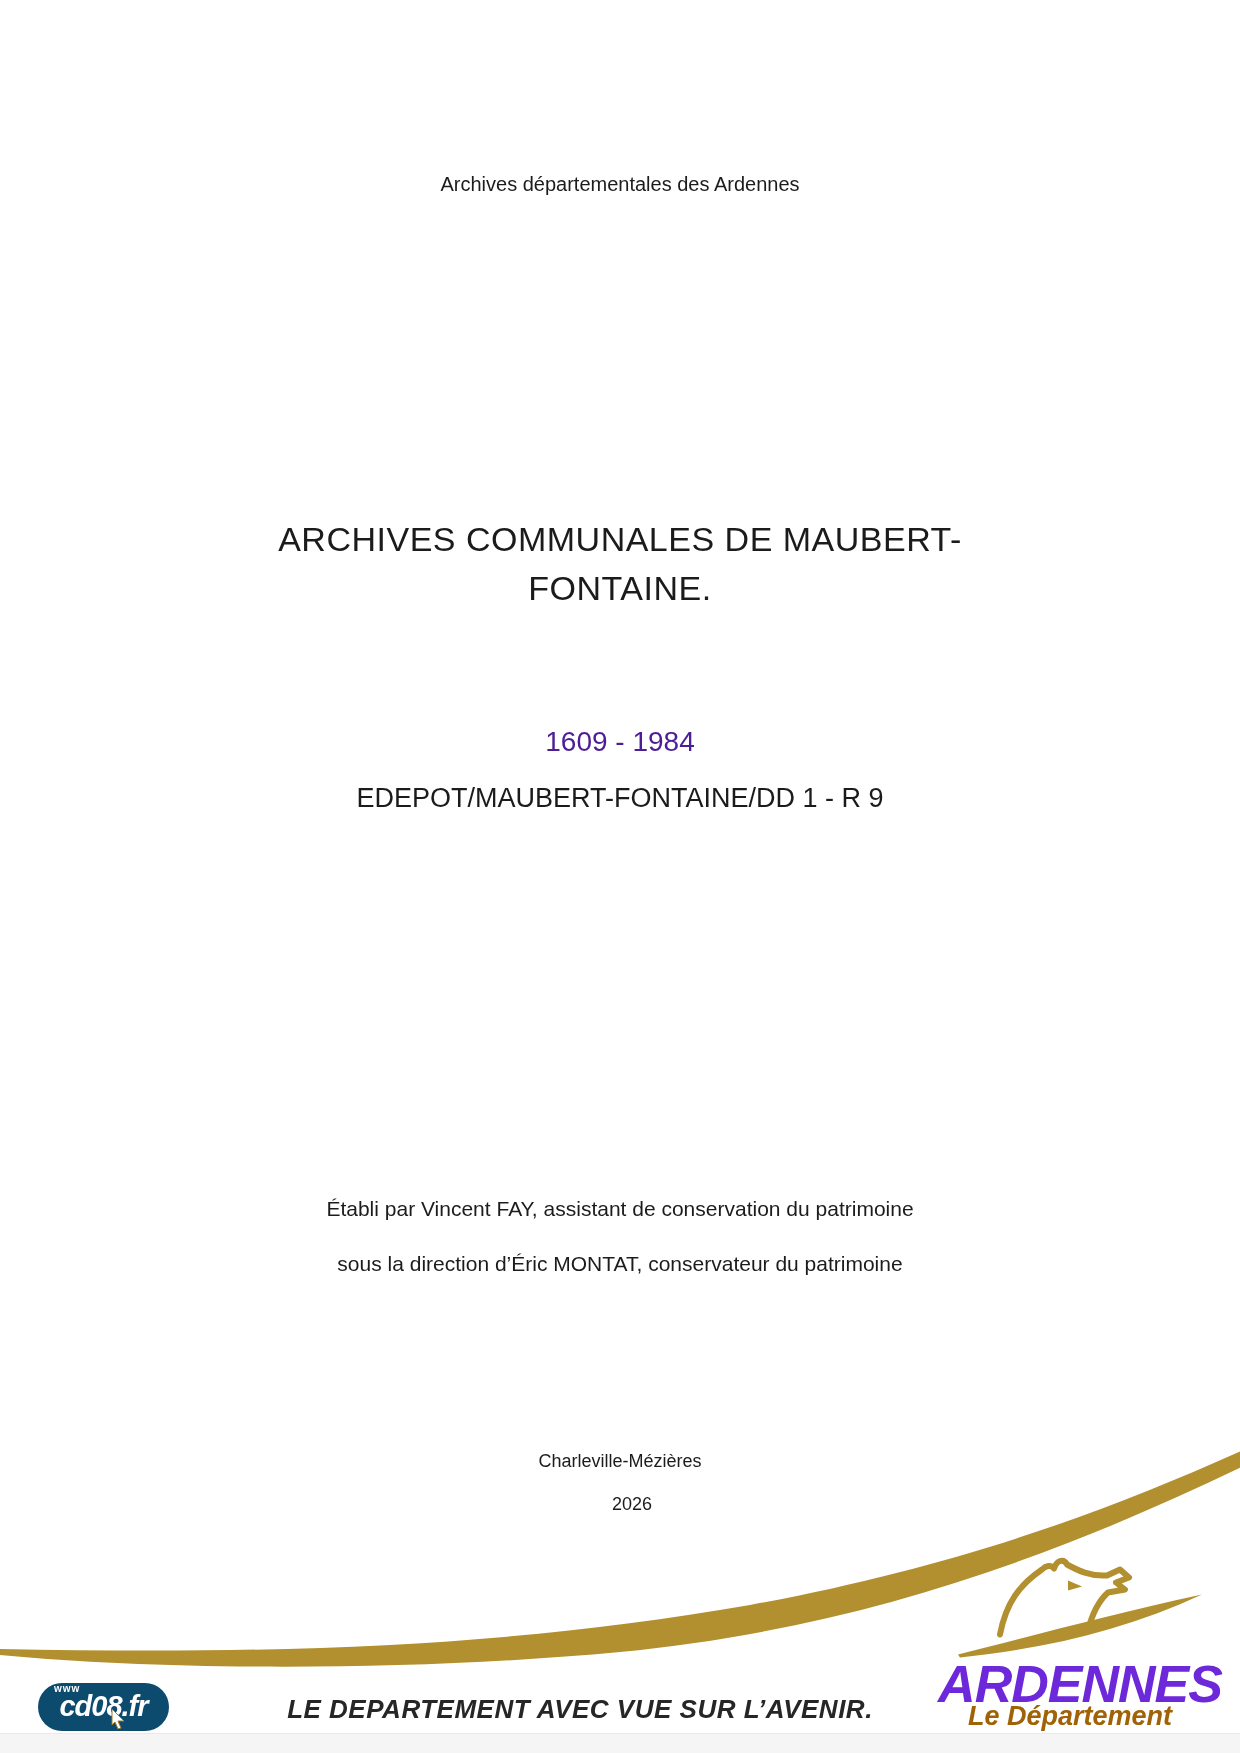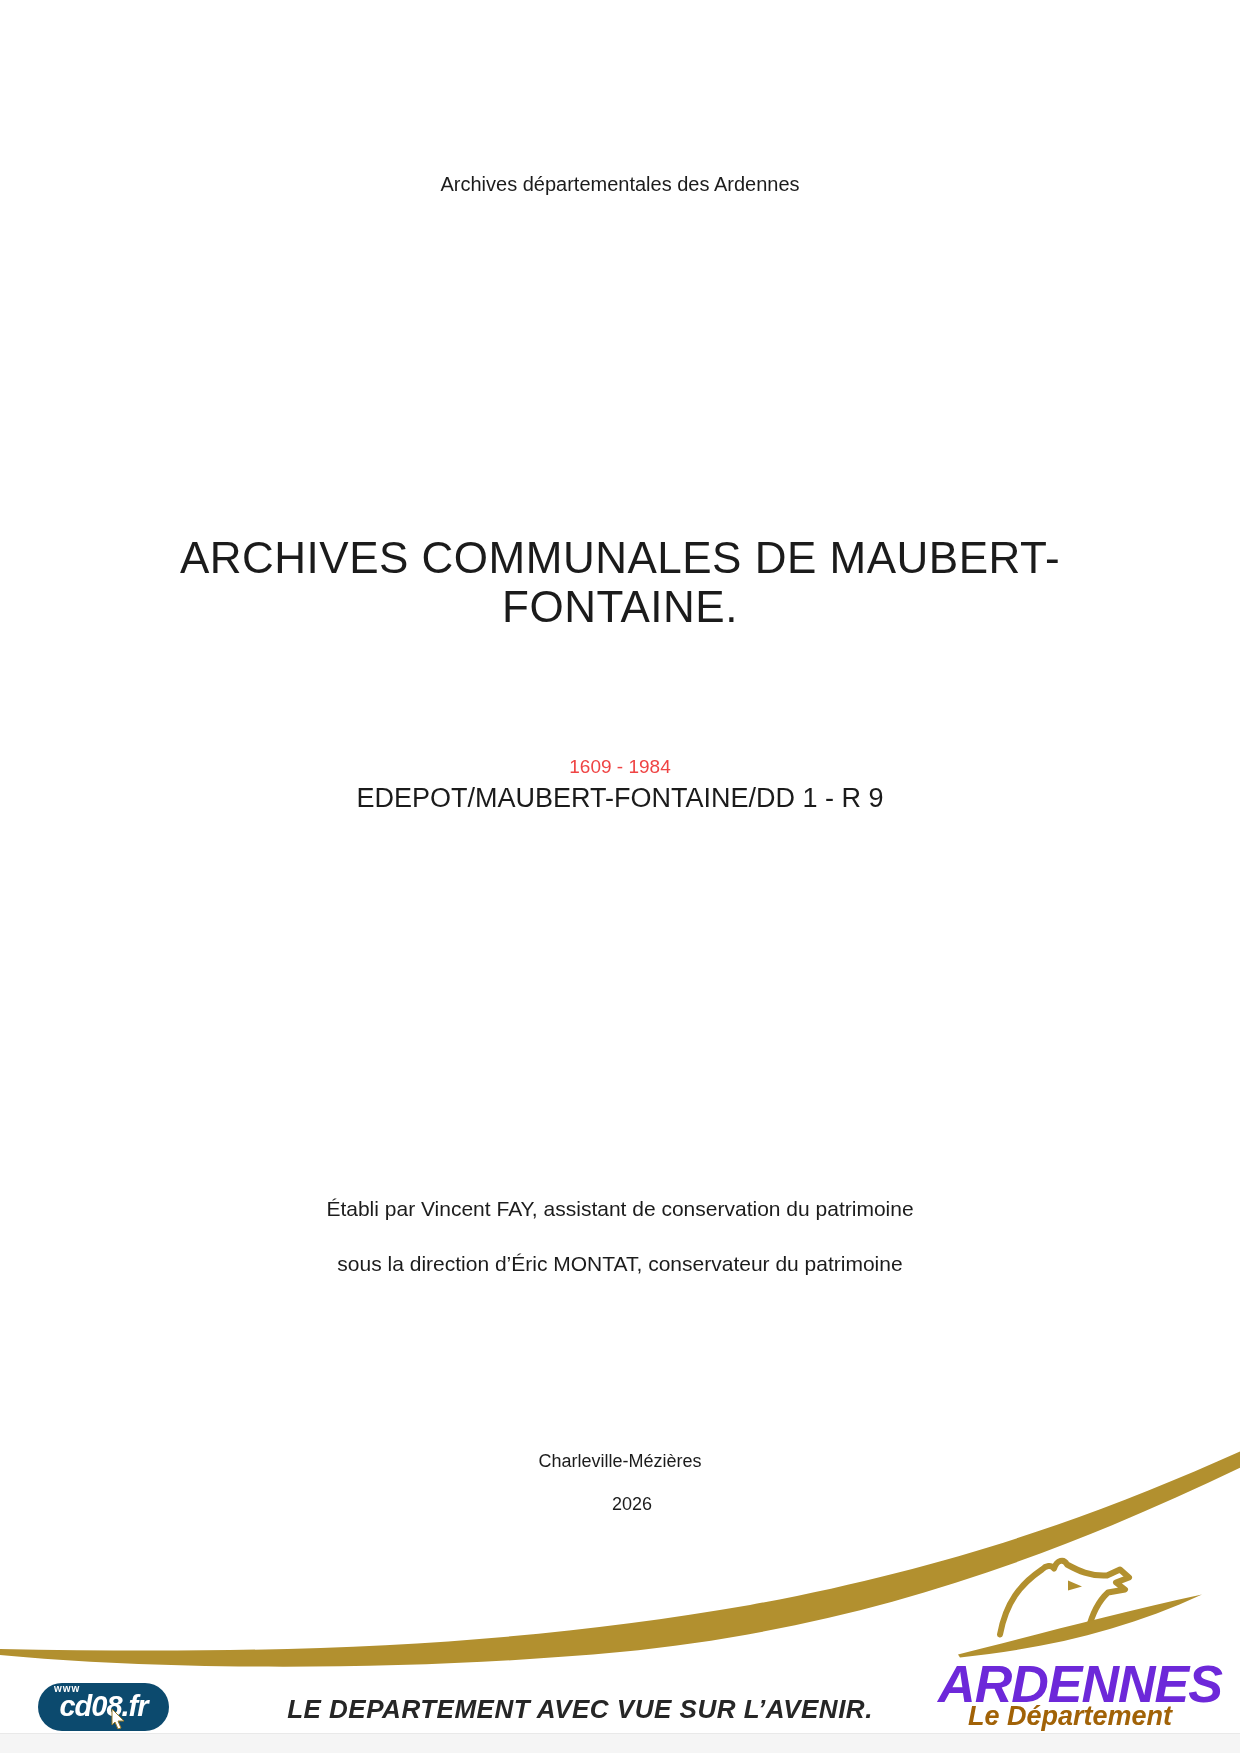--- a/index.html
+++ b/index.html
@@ -6,22 +6,22 @@
   .page{
     position:relative;
     width:1240px;height:1753px;
     background:#ffffff;
     font-family:"Liberation Sans", sans-serif;
     color:#1f1f1f;
     overflow:hidden;
   }
   .centered{position:absolute;left:0;right:0;text-align:center;}
   .institution{top:172px;font-size:20px;line-height:24px;color:#1c1c1c;}
-  .doc-title{top:533px;font-size:44px;line-height:49px;color:#1b1b1b;letter-spacing:0.5px;}
-  .date-range{top:726px;font-size:19px;color:#ef4444;margin-top:30px;}
+  .doc-title{top:515px;font-size:34px;line-height:49px;color:#1b1b1b;letter-spacing:0.5px;}
+  .date-range{top:726px;font-size:28px;color:#4c1d95;}
   .reference{top:783px;font-size:27px;color:#1b1b1b;}
   .author1{top:1197px;font-size:21px;color:#1c1c1c;}
   .author2{top:1252px;font-size:21px;color:#1c1c1c;}
   .place{top:1451px;font-size:18px;color:#1c1c1c;}
   .year{top:1494px;font-size:18px;color:#1c1c1c;padding-left:24px;}
 
   
   .swoosh-svg{position:absolute;left:0;top:1440px;width:1240px;height:320px;}
   .brand-block{position:absolute;left:920px;top:1555px;width:320px;height:180px;}
   .brand-art{position:absolute;left:30px;top:0;width:290px;height:108px;}

